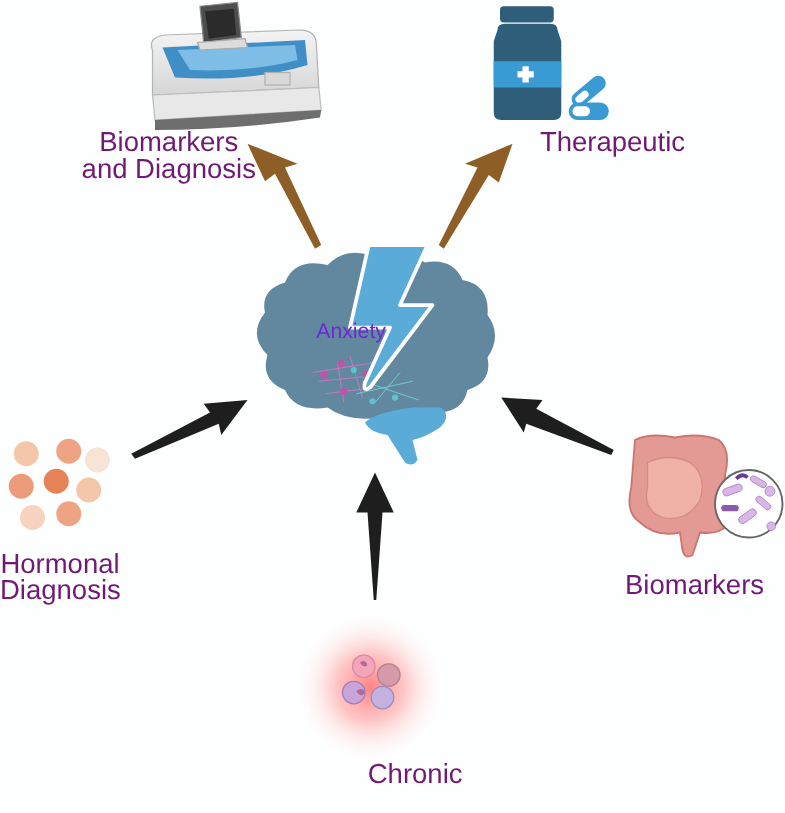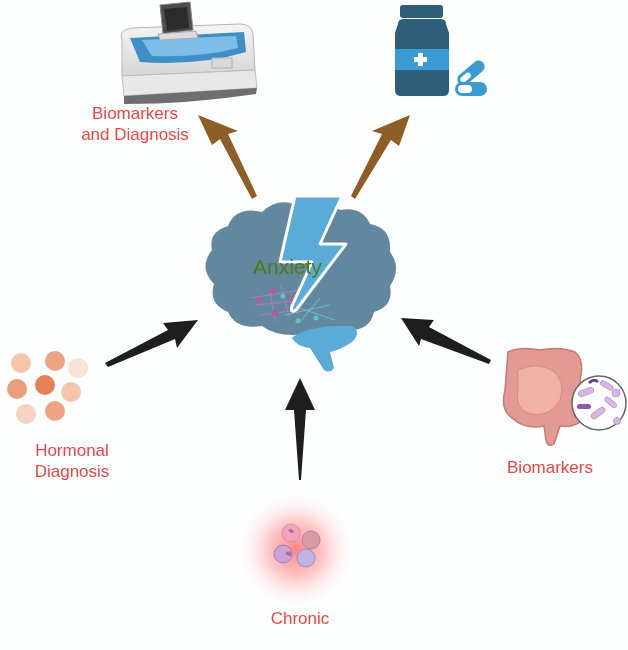--- a/index.html
+++ b/index.html
@@ -1,19 +1,19 @@
 <!DOCTYPE html>
 <html><head>
 <meta charset="utf-8">
 <style>
   html,body{margin:0;padding:0;background:#fdfefe;}
   body{width:628px;height:650px;position:relative;overflow:hidden;font-family:"Liberation Sans","DejaVu Sans",sans-serif;}
   svg{position:absolute;left:0;top:0;}
-  .label{position:absolute;color:#ef4444;font-size:17px;line-height:21px;text-align:center;}
-  .center-label{position:absolute;color:#4d7c0f;font-size:21px;}
+  .label{position:absolute;color:#701a75;font-size:22px;line-height:21px;text-align:center;}
+  .center-label{position:absolute;color:#6d28d9;font-size:17px;}
 </style>
 </head>
 <body>
 
 <svg width="628" height="650" viewBox="0 0 628 650">
   <defs>
     <radialGradient id="inflam" cx="50%" cy="50%" r="50%">
       <stop offset="0%" stop-color="#ff5a5a" stop-opacity="0.75"></stop>
       <stop offset="45%" stop-color="#ff8080" stop-opacity="0.45"></stop>
       <stop offset="100%" stop-color="#ffffff" stop-opacity="0"></stop>
@@ -118,26 +118,27 @@
 </svg>
 
 <div class="center-label" style="left:253px;top:255px;">Anxiety</div>
 
 <div class="label" style="left:60px;top:103px;width:150px;">
   <div>Biomarkers</div>
   <div>and Diagnosis</div>
 </div>
 
 <div class="label" style="left:420px;top:103px;width:140px;">
+  <div>Therapeutic</div>
 </div>
 
-<div class="label" style="left:0px;top:440px;width:96px;padding-left:24px;">
+<div class="label" style="left:0px;top:440px;width:96px;">
   <div>Hormonal</div>
   <div>Diagnosis</div>
 </div>
 
 <div class="label" style="left:500px;top:457px;width:100px;">
   <div>Biomarkers</div>
 </div>
 
-<div class="label" style="left:230px;top:608px;width:140px;">
+<div class="label" style="left:230px;top:608px;width:140px;text-align:right;">
   <div>Chronic</div>
 </div>
 
 </body></html>

